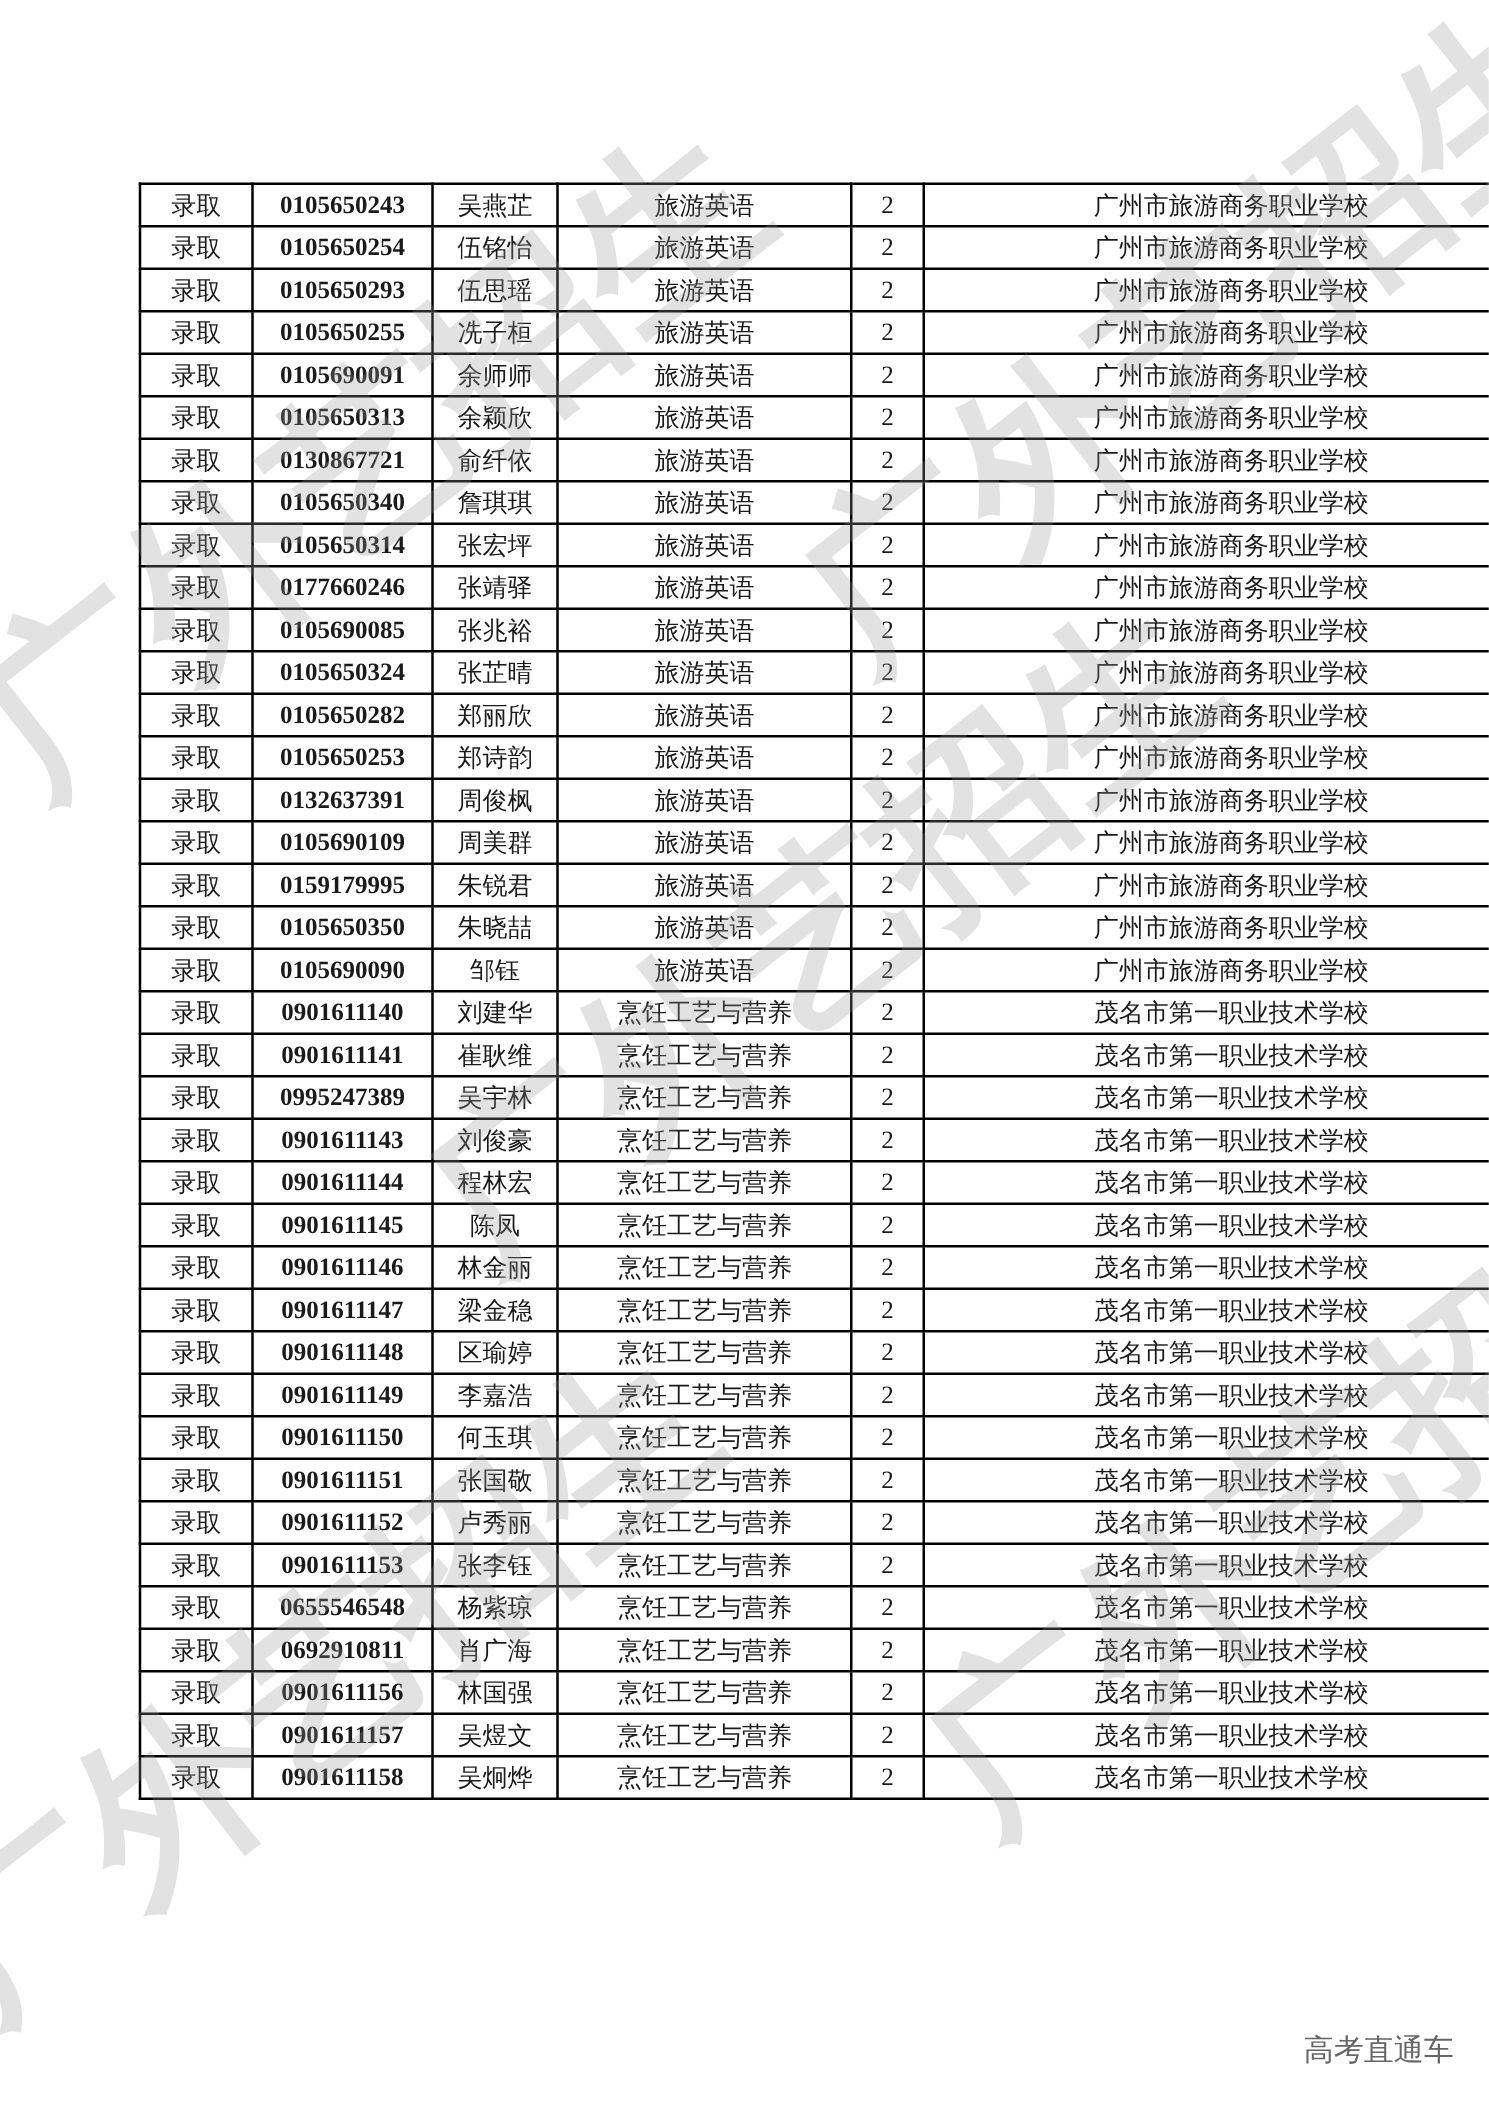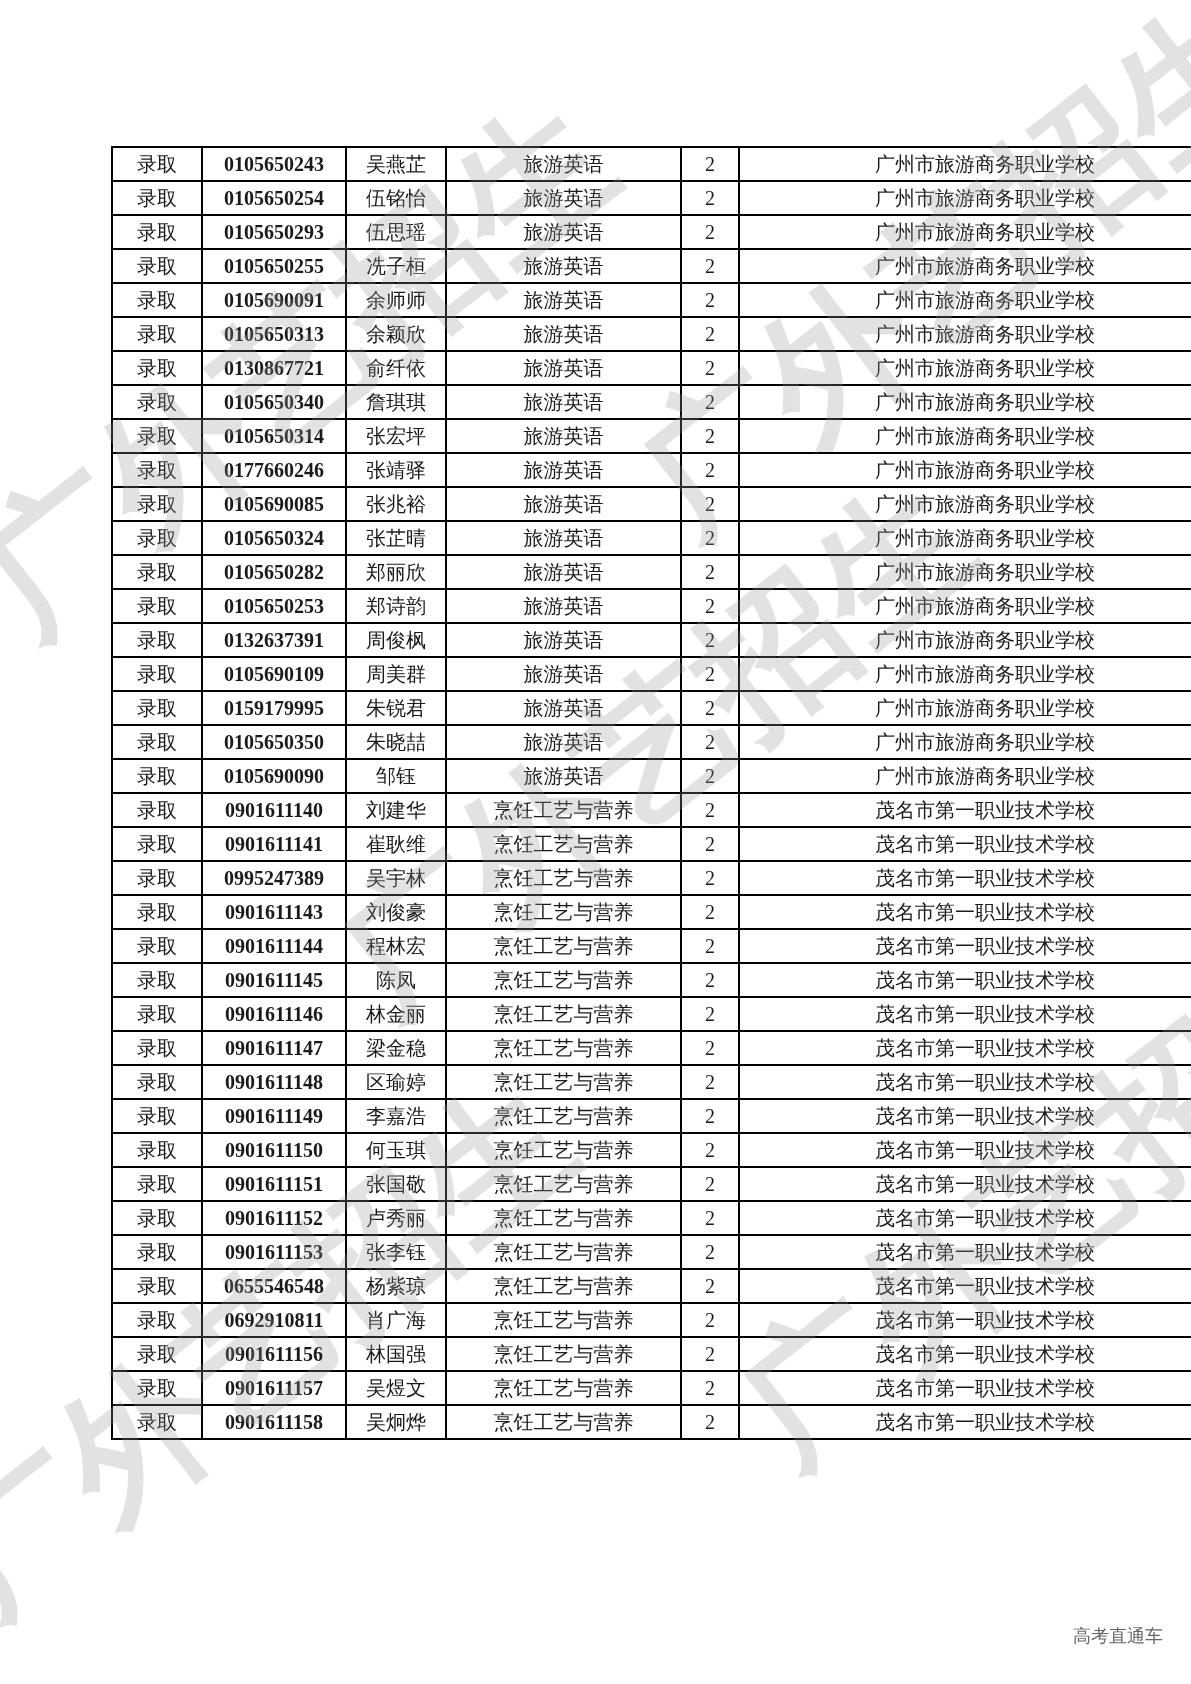--- a/index.html
+++ b/index.html
@@ -11,21 +11,21 @@
   table.roster { position:absolute; left:111px; top:146px; width:1121px; border-collapse:collapse; z-index:1; }
   table.roster td { border:2px solid #000; height:32px; padding:0; text-align:center; vertical-align:middle;
                     font-size:20px; line-height:32px; }
   td.c-status { width:88px; }
   td.c-id { width:142px; font-family:"Liberation Serif", "DejaVu Serif", serif; font-size:20px;font-weight:bold; }
   td.c-name { width:98px; }
   td.c-major { width:233px; }
   td.c-batch { width:56px; font-family:"Liberation Serif", "DejaVu Serif", serif; }
   td.c-school { }
   .footer-brand { position:absolute; right:28px; top:1624px; font-family:"DejaVu Sans", sans-serif;
-                  font-size:18px; color:#666; z-index:3; }
+                  font-size:24px; color:#666; z-index:3; }
 </style>
 </head>
 <body>
 
 <table class="roster">
   <tbody id="roster-body">
       <tr>
         <td class="c-status">录取</td>
         <td class="c-id">0105650243</td>
         <td class="c-name">吴燕芷</td>

